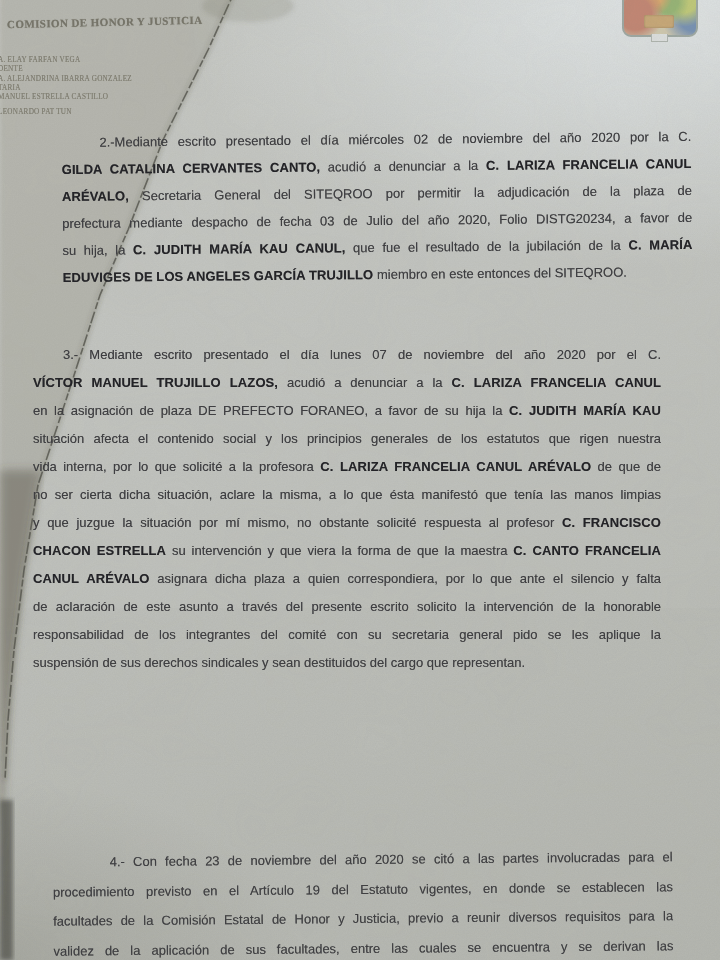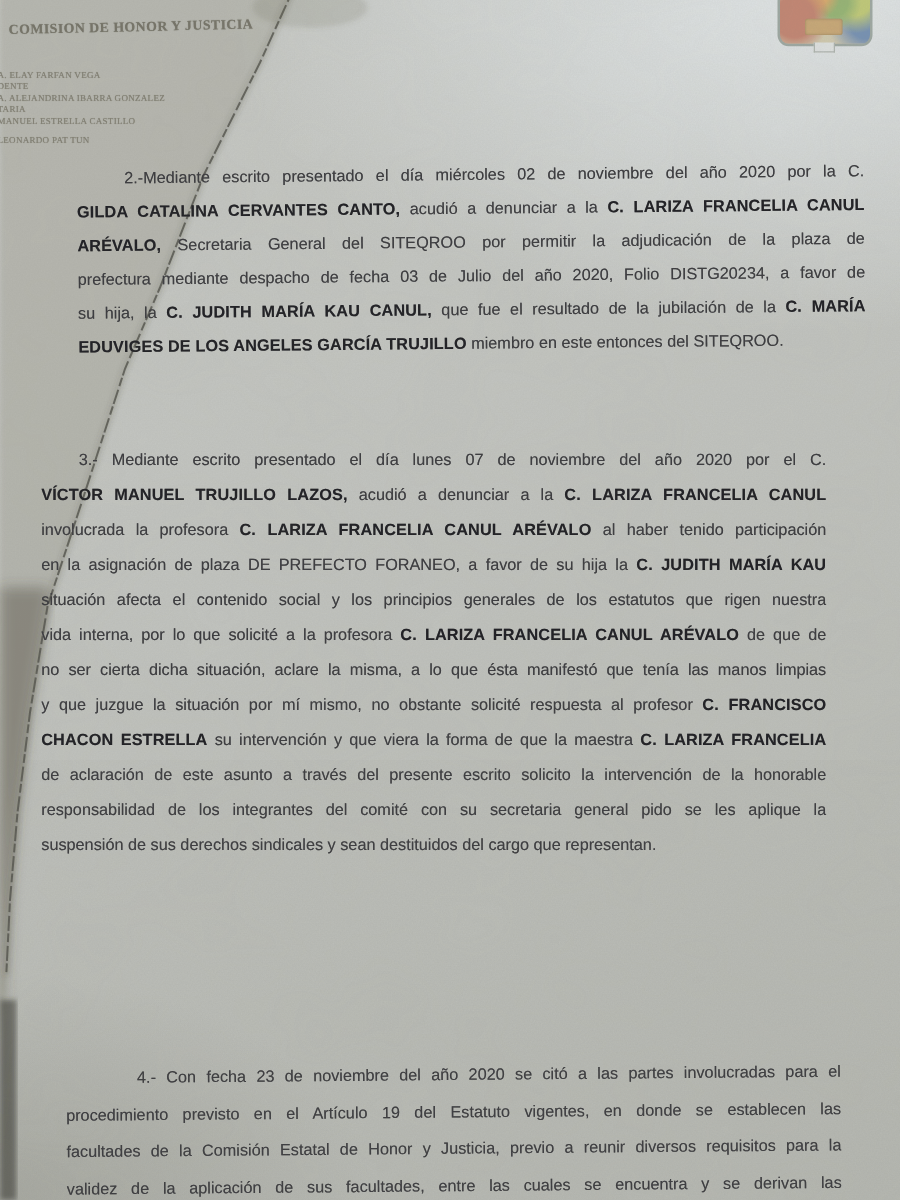--- a/index.html
+++ b/index.html
@@ -49,21 +49,21 @@
 
   
   .para{position:absolute;z-index:4;font-size:13px;color:#3a3a3e;
         text-shadow:0 0 .5px rgba(45,45,50,.55);}
   .para b{color:#1d1d22;font-weight:700;letter-spacing:.1px;}
   .line{text-align:justify;text-align-last:justify;overflow:hidden;box-sizing:border-box;}
   .line.ragged{text-align-last:left;}
   .para-0{left:62px;top:126px;width:630px;transform:rotate(-.55deg);}
   .para-0 .line{height:27px;line-height:27px;}
   .para-0 .line.first{padding-left:38px;}
-  .para-1{left:33px;top:354px;width:628px;}
+  .para-1{left:33px;top:341px;width:628px;}
   .para-1 .line{height:28px;line-height:28px;}
   .para-1 .line.first{padding-left:30px;}
   .para-2{left:53px;top:845px;width:620px;transform:rotate(-.5deg);}
   .para-2 .line{height:29.5px;line-height:29.5px;}
   .para-2 .line.first{padding-left:57px;}
 </style>
 </head>
 <body>
 
 <div id="page">
@@ -109,27 +109,27 @@
         <div class="line first"><span>2.-Mediante escrito presentado el día miércoles 02 de noviembre del año 2020 por la C.</span></div>
         <div class="line"><b>GILDA CATALINA CERVANTES CANTO,</b><span> acudió a denunciar a la </span><b>C. LARIZA FRANCELIA CANUL</b></div>
         <div class="line"><b>ARÉVALO,</b><span> Secretaria General del SITEQROO por permitir la adjudicación de la plaza de</span></div>
         <div class="line"><span>prefectura mediante despacho de fecha 03 de Julio del año 2020, Folio DISTG20234, a favor de</span></div>
         <div class="line"><span>su hija, la </span><b>C. JUDITH MARÍA KAU CANUL,</b><span> que fue el resultado de la jubilación de la </span><b>C. MARÍA</b></div>
         <div class="line ragged"><b>EDUVIGES DE LOS ANGELES GARCÍA TRUJILLO</b><span> miembro en este entonces del SITEQROO.</span></div>
       </div>
       <div class="para para-1">
         <div class="line first"><span>3.- Mediante escrito presentado el día lunes 07 de noviembre del año 2020 por el C.</span></div>
         <div class="line"><b>VÍCTOR MANUEL TRUJILLO LAZOS,</b><span> acudió a denunciar a la </span><b>C. LARIZA FRANCELIA CANUL</b></div>
-        <div class="line"><span>involucrada la profesora </span><b>C. LARIZA FRANCELIA CANUL ARÉVALO</b><span> al haber tenido participación</span></div>
         <div class="line"><span>en la asignación de plaza DE PREFECTO FORANEO, a favor de su hija la </span><b>C. JUDITH MARÍA KAU</b></div>
         <div class="line"><span>situación afecta el contenido social y los principios generales de los estatutos que rigen nuestra</span></div>
         <div class="line"><span>vida interna, por lo que solicité a la profesora </span><b>C. LARIZA FRANCELIA CANUL ARÉVALO</b><span> de que de</span></div>
         <div class="line"><span>no ser cierta dicha situación, aclare la misma, a lo que ésta manifestó que tenía las manos limpias</span></div>
         <div class="line"><span>y que juzgue la situación por mí mismo, no obstante solicité respuesta al profesor </span><b>C. FRANCISCO</b></div>
-        <div class="line"><b>CHACON ESTRELLA</b><span> su intervención y que viera la forma de que la maestra </span><b>C. LARIZA FRANCELIA</b></div>
+        <div class="line"><b>CHACON ESTRELLA</b><span> su intervención y que viera la forma de que la maestra </span><b>C. CANTO FRANCELIA</b></div>
+        <div class="line"><b>CANUL ARÉVALO</b><span> asignara dicha plaza a quien correspondiera, por lo que ante el silencio y falta</span></div>
         <div class="line"><span>de aclaración de este asunto a través del presente escrito solicito la intervención de la honorable</span></div>
         <div class="line"><span>responsabilidad de los integrantes del comité con su secretaria general pido se les aplique la</span></div>
         <div class="line ragged"><span>suspensión de sus derechos sindicales y sean destituidos del cargo que representan.</span></div>
       </div>
       <div class="para para-2">
         <div class="line first"><span>4.- Con fecha 23 de noviembre del año 2020 se citó a las partes involucradas para el</span></div>
         <div class="line"><span>procedimiento previsto en el Artículo 19 del Estatuto vigentes, en donde se establecen las</span></div>
         <div class="line"><span>facultades de la Comisión Estatal de Honor y Justicia, previo a reunir diversos requisitos para la</span></div>
         <div class="line"><span>validez de la aplicación de sus facultades, entre las cuales se encuentra y se derivan las</span></div>
       </div>

